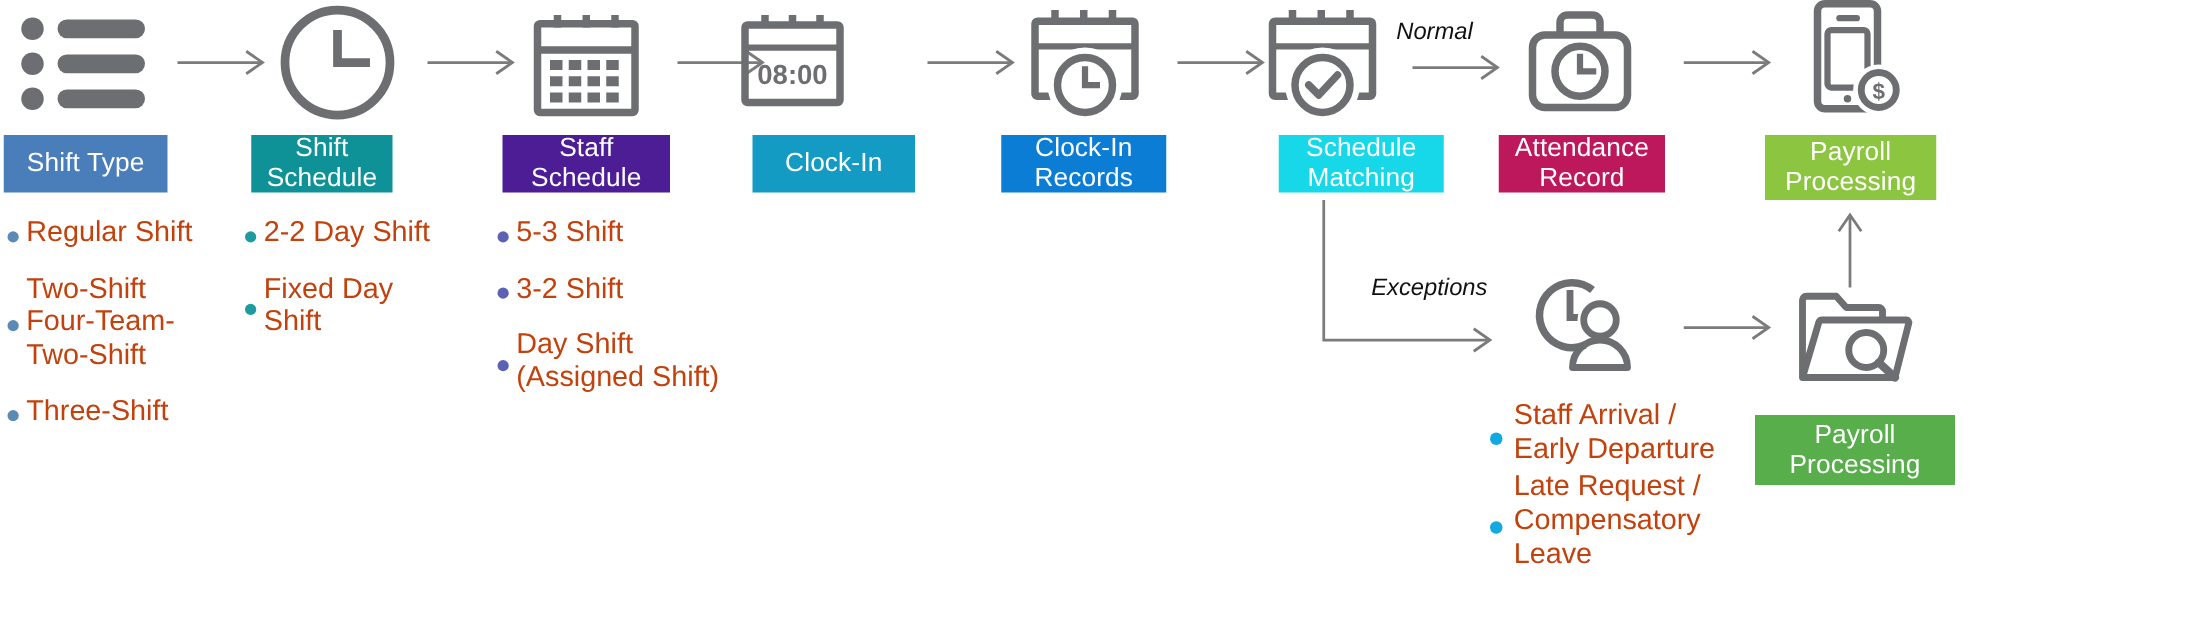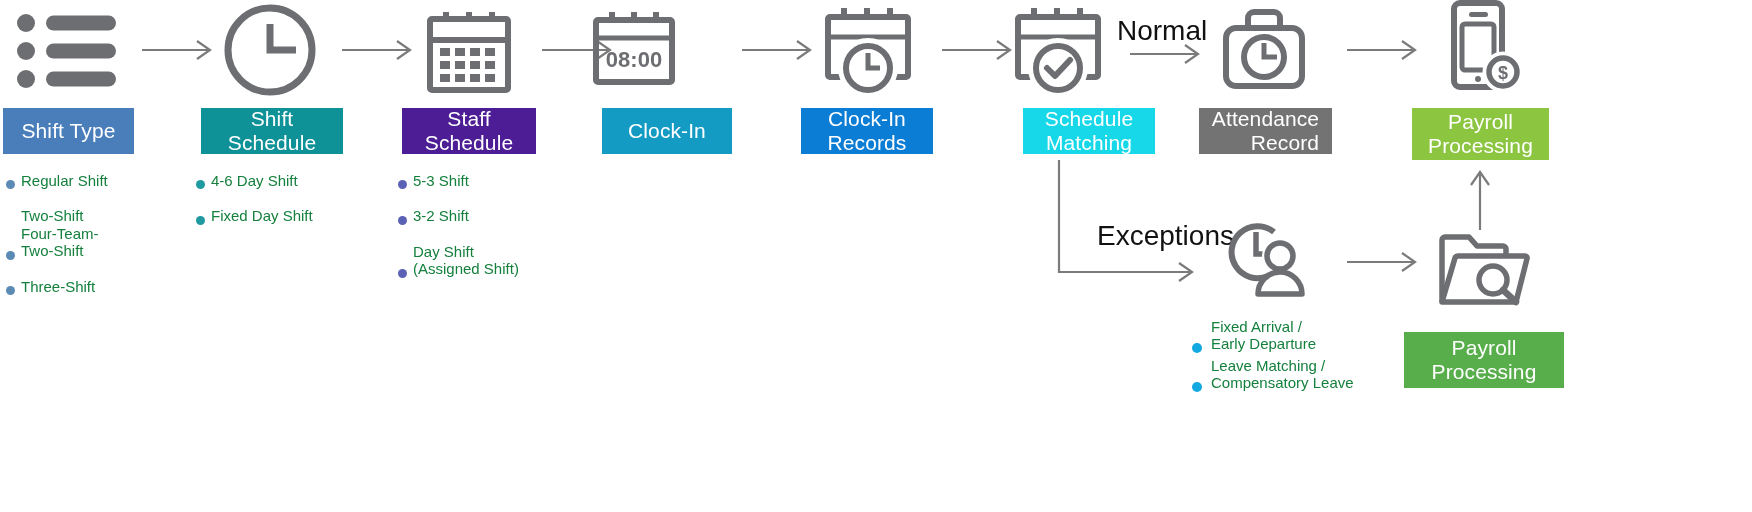--- a/index.html
+++ b/index.html
@@ -23,38 +23,39 @@
     text-align:center;
     letter-spacing:.1px;
     padding:6px 8px;
     box-sizing:border-box;
     white-space:pre-line;
   }
   .bullets{position:absolute;}
   .bullet{
     position:relative;
     display:flex;
-    align-items:flex-end;
-    font-size:15px;
+    align-items:center;
+    font-size:23px;
     line-height:1.16;
-    color:#15803d;
+    color:#c2410c;
     margin-bottom:18px;
     white-space:pre-line;
   }
   .dot{
     flex:0 0 auto;
     width:9px;height:9px;border-radius:50%;
     margin-top:8px;margin-right:6px;
   }
   .btext{display:block;}
   .flowlabel{
     position:absolute;
-    font-size:28px;
+    font-size:19px;
     color:#111111;
     white-space:nowrap;
+    font-style:italic;
   }
   .arrow{position:absolute;}
 </style>
 </head>
 <body>
 
 <div class="stage">
 
   <div class="icon-wrap" style="left:16px;top:10px;width:100px;height:82px;">
     <svg width="100" height="82" viewBox="0 0 100 82">
@@ -92,25 +93,25 @@
       <path d="M57 3 L70 12 L57 21" stroke="#7b7b7b" stroke-width="2.2" fill="none"></path>
     </svg>
   </div>
 
   <div class="icon-wrap" style="left:222px;top:2px;width:96px;height:96px;">
     <svg width="96" height="96" viewBox="0 0 96 96">
       <circle cx="48" cy="48" r="42" stroke="#6d6e71" stroke-width="7" fill="none"></circle>
       <path d="M48 22 V48 H74" stroke="#6d6e71" stroke-width="7" fill="none" stroke-linecap="butt"></path>
     </svg>
   </div>
-  <div class="label-box" style="left:201px;top:108px;width:142px;height:46px;background:#0e9197;">Shift Schedule</div>
+  <div class="label-box" style="left:201px;top:108px;width:113px;height:46px;background:#0e9197;">Shift Schedule</div>
   <div class="bullets" style="left:196px;top:172px;width:170px;">
     <div class="bullet">
       <span class="dot" style="background:#1e9aa0;"></span>
-      <span class="btext">4-6 Day Shift</span>
+      <span class="btext">2-2 Day Shift</span>
     </div>
     <div class="bullet">
       <span class="dot" style="background:#1e9aa0;"></span>
       <span class="btext">Fixed Day Shift</span>
     </div>
   </div>
 
   <div class="arrow" style="left:340px;top:38px;">
     <svg width="78" height="24" viewBox="0 0 78 24">
       <path d="M2 12 H68" stroke="#7b7b7b" stroke-width="2.2" fill="none"></path>
@@ -238,21 +239,21 @@
   </div>
 
   <div class="icon-wrap" style="left:1218px;top:4px;width:92px;height:90px;">
     <svg width="92" height="90" viewBox="0 0 92 90">
       <path d="M30 24 V14 a6 6 0 0 1 6 -6 H56 a6 6 0 0 1 6 6 V24" stroke="#6d6e71" stroke-width="6" fill="none"></path>
       <rect x="8" y="24" width="76" height="58" rx="10" stroke="#6d6e71" stroke-width="6" fill="none"></rect>
       <circle cx="46" cy="53" r="20" stroke="#6d6e71" stroke-width="6" fill="none"></circle>
       <path d="M46 39 V53 H59" stroke="#6d6e71" stroke-width="5" fill="none"></path>
     </svg>
   </div>
-  <div class="label-box" style="left:1199px;top:108px;width:133px;height:46px;background:#737373;text-align:right;">Attendance
+  <div class="label-box" style="left:1199px;top:108px;width:133px;height:46px;background:#be185d;">Attendance
 Record</div>
 
   <div class="arrow" style="left:1345px;top:38px;">
     <svg width="78" height="24" viewBox="0 0 78 24">
       <path d="M2 12 H68" stroke="#7b7b7b" stroke-width="2.2" fill="none"></path>
       <path d="M57 3 L70 12 L57 21" stroke="#7b7b7b" stroke-width="2.2" fill="none"></path>
     </svg>
   </div>
 
   <div class="icon-wrap" style="left:1437px;top:0px;width:88px;height:94px;">
@@ -290,26 +291,26 @@
   <div class="arrow" style="left:1345px;top:250px;">
     <svg width="78" height="24" viewBox="0 0 78 24">
       <path d="M2 12 H68" stroke="#7b7b7b" stroke-width="2.2" fill="none"></path>
       <path d="M57 3 L70 12 L57 21" stroke="#7b7b7b" stroke-width="2.2" fill="none"></path>
     </svg>
   </div>
 
   <div class="bullets" style="left:1192px;top:318px;width:230px;">
     <div class="bullet" style="margin-bottom:4px;">
       <span class="dot" style="background:#12a8e0;margin-top:13px;margin-right:9px;width:10px;height:10px;"></span>
-      <span class="btext">Fixed Arrival /
+      <span class="btext">Staff Arrival /
 Early Departure</span>
     </div>
     <div class="bullet" style="margin-bottom:0;">
       <span class="dot" style="background:#12a8e0;margin-top:13px;margin-right:9px;width:10px;height:10px;"></span>
-      <span class="btext">Leave Matching /
+      <span class="btext">Late Request /
 Compensatory Leave</span>
     </div>
   </div>
 
   <div class="icon-wrap" style="left:1437px;top:230px;width:95px;height:80px;">
     <svg width="95" height="80" viewBox="0 0 95 80">
       <path d="M5 72 V10 a3 3 0 0 1 3 -3 H32 l8 9 H66 a3 3 0 0 1 3 3 V26" stroke="#6d6e71" stroke-width="5.5" fill="none" stroke-linejoin="round"></path>
       <path d="M5 72 L18 28 a3 3 0 0 1 3 -2 H88 a2 2 0 0 1 2 2.6 L79 72 Z" stroke="#6d6e71" stroke-width="5.5" fill="#ffffff" stroke-linejoin="round"></path>
       <circle cx="56" cy="50" r="14" stroke="#6d6e71" stroke-width="5.5" fill="none"></circle>
       <path d="M66 60 L79 72" stroke="#6d6e71" stroke-width="6.5" fill="none" stroke-linecap="round"></path>

